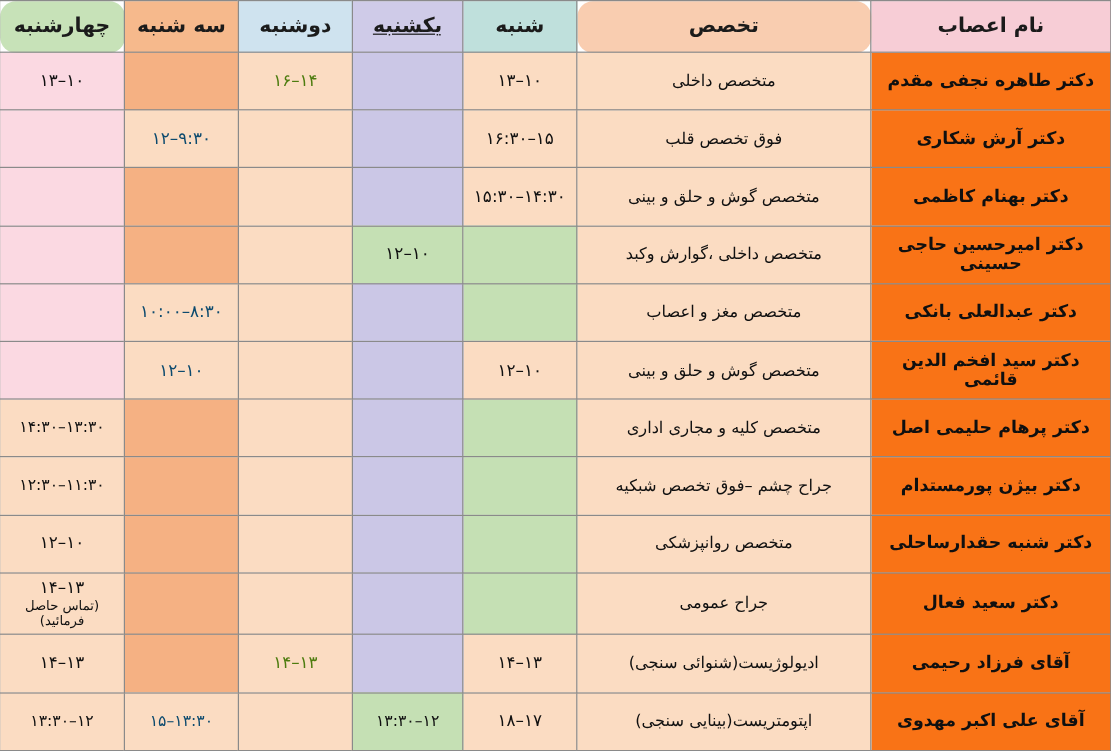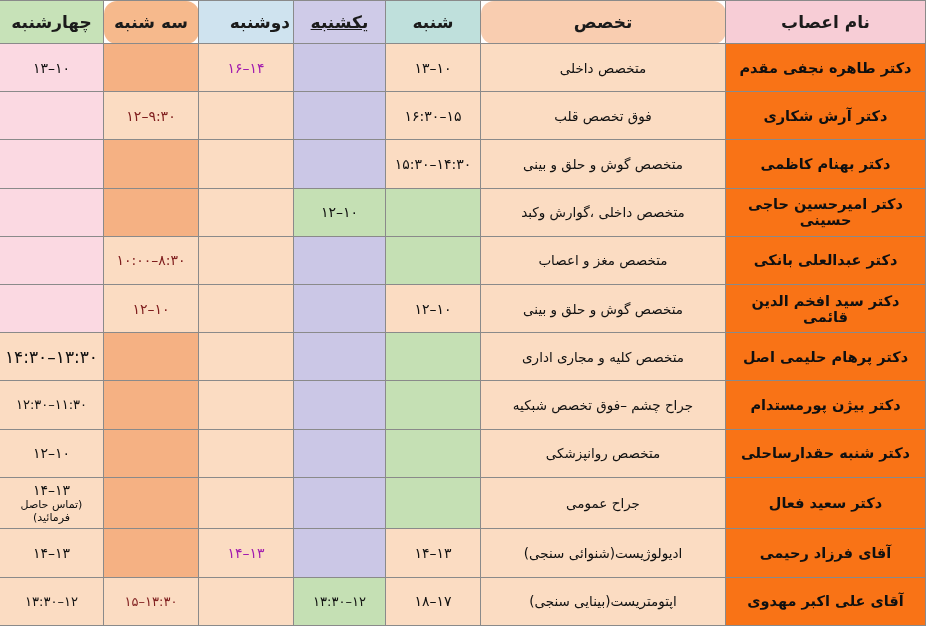--- a/index.html
+++ b/index.html
@@ -31,43 +31,43 @@
   thead th{
     font-size:17px;
     font-weight:bold;
     color:#1b1b1b;
     height:38px;
   }
   th.h-doc{background:#f7cdd6;}
   th.h-spec{background:#f9cdb0;border-radius:13px;}
   th.h-sat{background:#bfe0dc;}
   th.h-sun{background:#cfcbe8;text-decoration:underline;}
-  th.h-mon{background:#cfe3ef;text-align:right;}
-  th.h-tue{background:#f6b98c;border-radius:13px;}
-  th.h-wed{background:#c7e2b8;}
+  th.h-mon{background:#cfe3ef;}
+  th.h-tue{background:#f6b98c;}
+  th.h-wed{background:#c7e2b8;border-radius:13px;}
 
   td.doc{
     background:#f97316;
     font-size:14.5px;
     font-weight:bold;
     color:#101010;
   }
   td.spec{
     background:#fbdcc2;
     font-size:13.5px;
     color:#101010;
     margin-top:48px;
   }
   td.sat{background:#c5e0b4;font-size:14px;color:#101010;}
   td.sat.empty{background:#c5e0b4;}
   td.sat.filled{background:#fbdcc2;}
   td.sun{background:#cbc7e6;font-size:14px;color:#101010;}
   td.sun.filled{background:#c5e0b4;}
-  td.mon{background:#fbdcc2;font-size:14px;color:#a21caf;}
-  td.tue{background:#f5b183;font-size:14px;color:#7f1d1d;}
+  td.mon{background:#fbdcc2;font-size:14px;color:#4d7c0f;}
+  td.tue{background:#f5b183;font-size:14px;color:#0c4a6e;}
   td.tue.filled{background:#fbdcc2;}
   td.wed{background:#fbd9e2;font-size:14px;color:#101010;}
   td.wed.filled{background:#fbdcc2;}
 
   td.time{font-size:14px;}
   .note{display:block;font-size:11px;line-height:1.15;margin-top:1px;}
   tbody tr{height:44px;}
 </style>
 </head>
 <body>
@@ -155,21 +155,21 @@
       <td class="wed time"></td>
     </tr>
 
     <tr>
       <td class="doc">دکتر پرهام حلیمی اصل</td>
       <td class="spec">متخصص کلیه و مجاری اداری</td>
       <td class="sat empty time"></td>
       <td class="sun time"></td>
       <td class="mon time"></td>
       <td class="tue time"></td>
-      <td class="wed filled time" style="font-size:17px">۱۳:۳۰–۱۴:۳۰</td>
+      <td class="wed filled time" style="font-size:13px">۱۳:۳۰–۱۴:۳۰</td>
     </tr>
 
     <tr>
       <td class="doc">دکتر بیژن پورمستدام</td>
       <td class="spec">جراح چشم –فوق تخصص شبکیه</td>
       <td class="sat empty time"></td>
       <td class="sun time"></td>
       <td class="mon time"></td>
       <td class="tue time"></td>
       <td class="wed filled time" style="font-size:13px">۱۱:۳۰–۱۲:۳۰</td>

